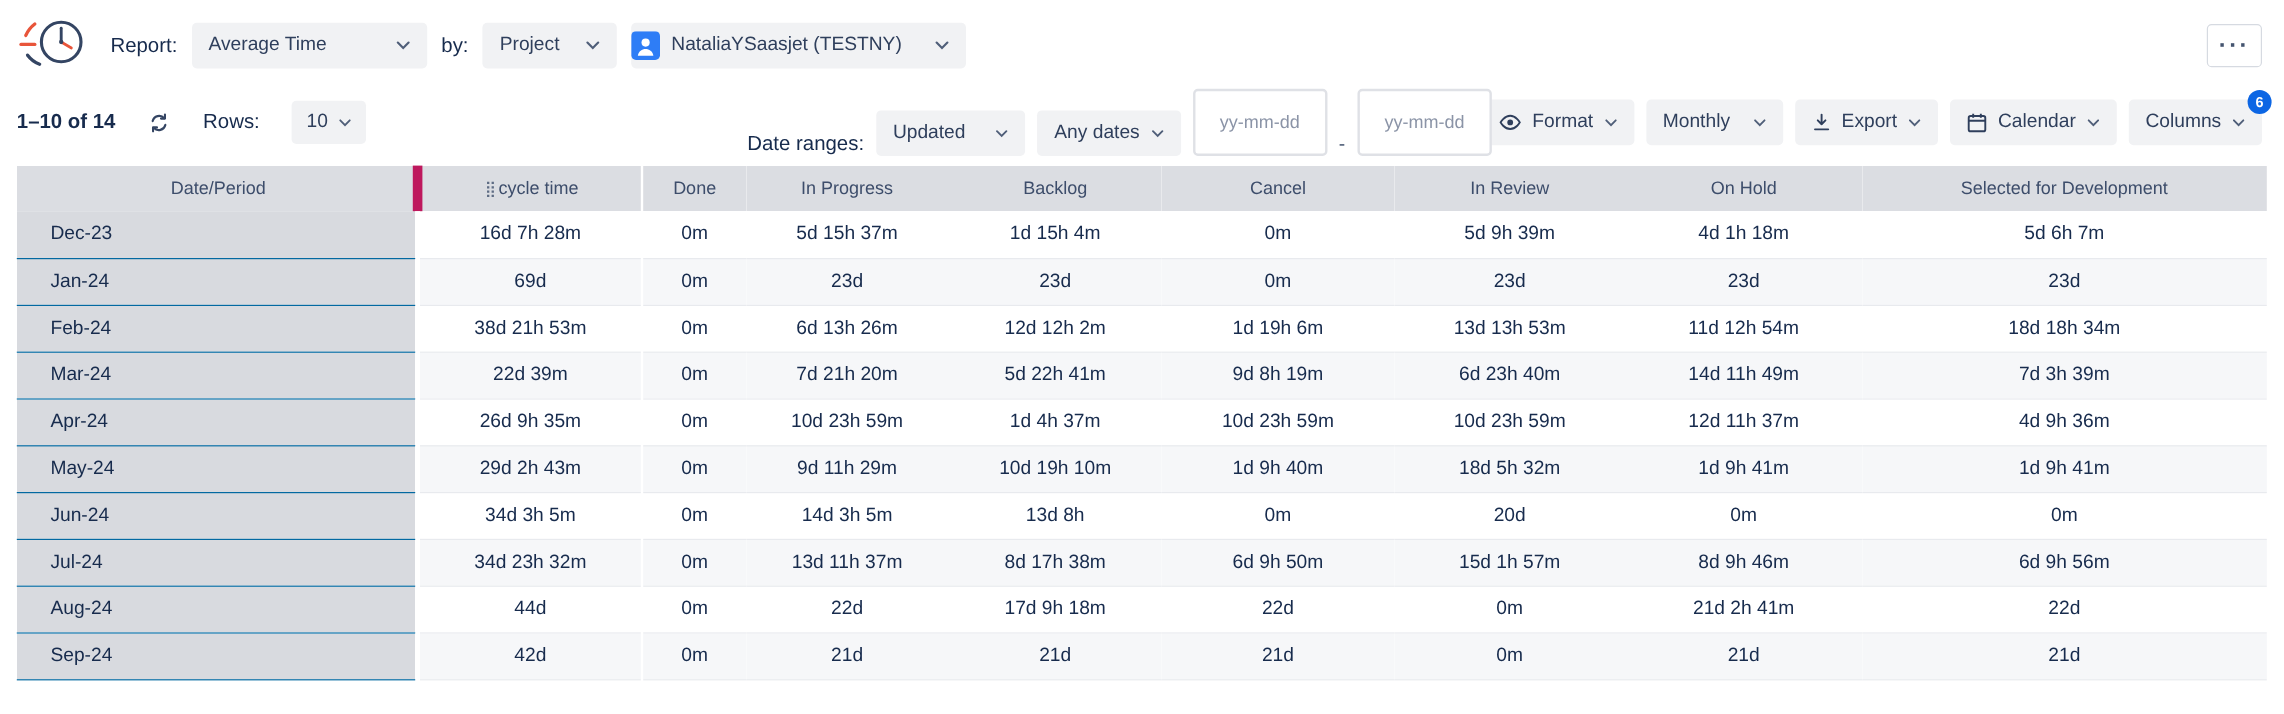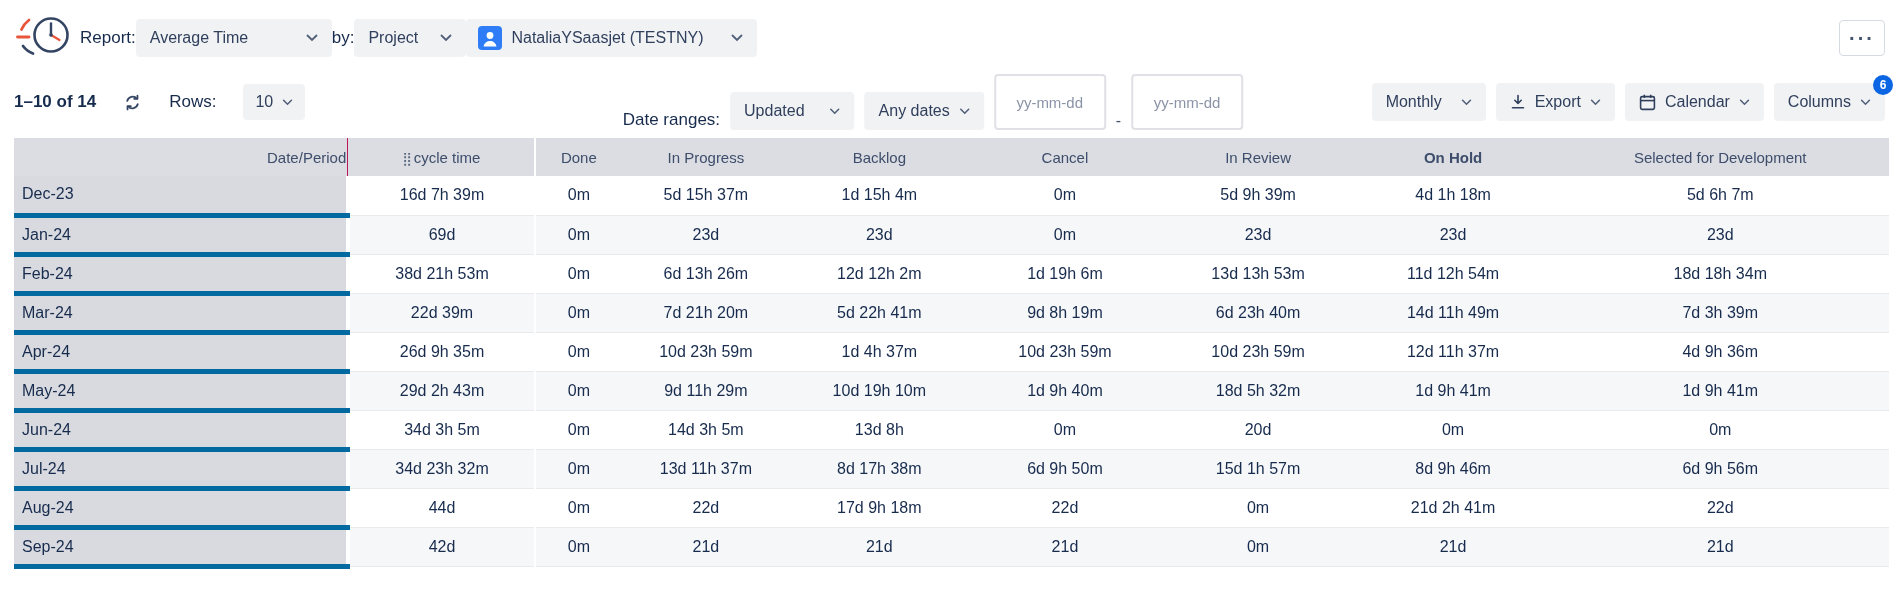--- a/index.html
+++ b/index.html
@@ -4,33 +4,33 @@
 <style>
   * { box-sizing: border-box; }
   html,body { margin:0; padding:0; }
   body {
     width:1903px; height:595px; background:#ffffff; overflow:hidden;
     font-family:"Liberation Sans","DejaVu Sans",sans-serif;
     color:#172b4d; -webkit-font-smoothing:antialiased;
   }
 
   
-  .topbar { display:flex; align-items:center; padding:10px 18px 4px 14px; height:70px; }
+  .topbar { display:flex; align-items:center; gap:12px; padding:10px 18px 4px 14px; height:70px; }
   .logo { flex:0 0 auto; margin-right:6px; }
   .lbl { font-size:17px; color:#172b4d; white-space:nowrap; }
   .btn {
     display:inline-flex; align-items:center; gap:9px;
     background:#f1f2f4; border:none; border-radius:4px;
     height:38px; padding:0 14px; font-size:16px; color:#2f3f5c;
     font-family:inherit; cursor:pointer; white-space:nowrap; flex-shrink:0;
   }
   .btn .grow { flex:1; text-align:left; }
   .btn-report { width:196px; justify-content:space-between; }
   .btn-by { width:112px; }
-  .btn-project { padding-left:12px; }
+  .btn-project { padding-left:0; }
   .chev { display:inline-flex; align-items:center; }
   .more-btn {
     margin-left:auto; background:#ffffff; border:1px solid #d6dae1; border-radius:4px;
     height:36px; width:46px; font-size:20px; font-weight:700; color:#44546f;
     letter-spacing:2px; line-height:10px; cursor:pointer; font-family:inherit;
   }
 
   
   .toolbar { position:relative; display:flex; align-items:center; padding:0 18px 0 14px; margin:12px 0 16px; height:40px; }
   .tb-left { display:flex; align-items:center; gap:27px; }
@@ -51,37 +51,37 @@
     background:#0c66e4; color:#fff; font-size:12px; font-weight:700;
     display:flex; align-items:center; justify-content:center;
   }
 
   
   table.report { width:1875px; margin:0 14px; border-collapse:collapse; table-layout:fixed; }
   thead th {
     background:#dbdde2; height:38px; font-size:15px; font-weight:500; color:#3d4d6b;
     text-align:center; white-space:nowrap; overflow:hidden;
   }
-  thead th:nth-child(1){ width:17.8%; text-align:right; padding-left:7px; border-right:1px solid #be185d; }
+  thead th:nth-child(1){ width:17.8%; text-align:center; padding-left:7px; border-right:8px solid #be185d; }
   thead th:nth-child(2){ width:10%;  border-right:2px solid #fff; }
   thead th:nth-child(3){ width:4.6%; }
   thead th:nth-child(4){ width:9.0%;margin-top:20px; }
   thead th:nth-child(5){ width:9.5%; }
   thead th:nth-child(6){ width:10.3%; }
   thead th:nth-child(7){ width:10.3%; }
-  thead th:nth-child(8){ width:10.5%;font-weight:bold; }
+  thead th:nth-child(8){ width:10.5%; }
   thead th:nth-child(9){ width:auto; }
   .grip { font-size:13px; color:#5e6c84; margin-right:3px; letter-spacing:-1px; }
   tbody td {
     height:39px; font-size:16px; color:#172b4d; text-align:center;
     border-bottom:1px solid #e8eaee; white-space:nowrap; overflow:hidden;
   }
   tbody td.period {
-    background:#d8dadf; text-align:left; padding-left:8px;
-    border-right:4px solid #fff; border-bottom:5px solid #0369a1;
+    background:#d8dadf; text-align:left; padding-left:28px;
+    border-right:4px solid #fff; border-bottom:1px solid #0369a1;
   }
   tbody td:nth-child(2){ border-right:2px solid #fff; }
   tbody tr:nth-child(odd)  td:not(.period){ background:#ffffff; }
   tbody tr:nth-child(even) td:not(.period){ background:#f6f7f9; }
 </style>
 </head>
 <body>
 
 <div class="app">
 
@@ -180,20 +180,34 @@
               <path d="M1.5 1.5 6 6l4.5-4.5" stroke="#505f79" stroke-width="1.8" fill="none" stroke-linecap="round"></path>
             </svg>
         </span>
       </button>
       <input class="date-input" type="text" placeholder="yy-mm-dd" style="">
       <span class="dash">-</span>
       <input class="date-input" type="text" placeholder="yy-mm-dd" style="">
     </div>
 
     <div class="tb-right">
+      <button class="btn">
+        <span style="display:inline-flex;">
+          <svg width="19" height="14" viewBox="0 0 18 14">
+              <path d="M1 7s3-5.5 8-5.5S17 7 17 7s-3 5.5-8 5.5S1 7 1 7z" stroke="#2f3f5c" stroke-width="1.6" fill="none"></path>
+              <circle cx="9" cy="7" r="2.4" fill="#2f3f5c"></circle>
+            </svg>
+        </span>
+        <span>Format</span>
+        <span class="chev">
+          <svg width="11" height="7" viewBox="0 0 12 8">
+              <path d="M1.5 1.5 6 6l4.5-4.5" stroke="#505f79" stroke-width="1.8" fill="none" stroke-linecap="round"></path>
+            </svg>
+        </span>
+      </button>
 
       <button class="btn">
         <span>Monthly</span>
         <span class="chev" style="margin-left:10px;">
           <svg width="11" height="7" viewBox="0 0 12 8">
               <path d="M1.5 1.5 6 6l4.5-4.5" stroke="#505f79" stroke-width="1.8" fill="none" stroke-linecap="round"></path>
             </svg>
         </span>
       </button>
 
@@ -250,21 +264,21 @@
           <th><span>Backlog</span></th>
           <th><span>Cancel</span></th>
           <th><span>In Review</span></th>
           <th><span>On Hold</span></th>
           <th><span>Selected for Development</span></th>
         </tr>
     </thead>
     <tbody id="tbody">
         <tr>
           <td class="period">Dec-23</td>
-          <td>16d 7h 39m</td>
+          <td>16d 7h 28m</td>
           <td>0m</td>
           <td>5d 15h 37m</td>
           <td>1d 15h 4m</td>
           <td>0m</td>
           <td>5d 9h 39m</td>
           <td>4d 1h 18m</td>
           <td>5d 6h 7m</td>
         </tr>
         <tr>
           <td class="period">Jan-24</td>

